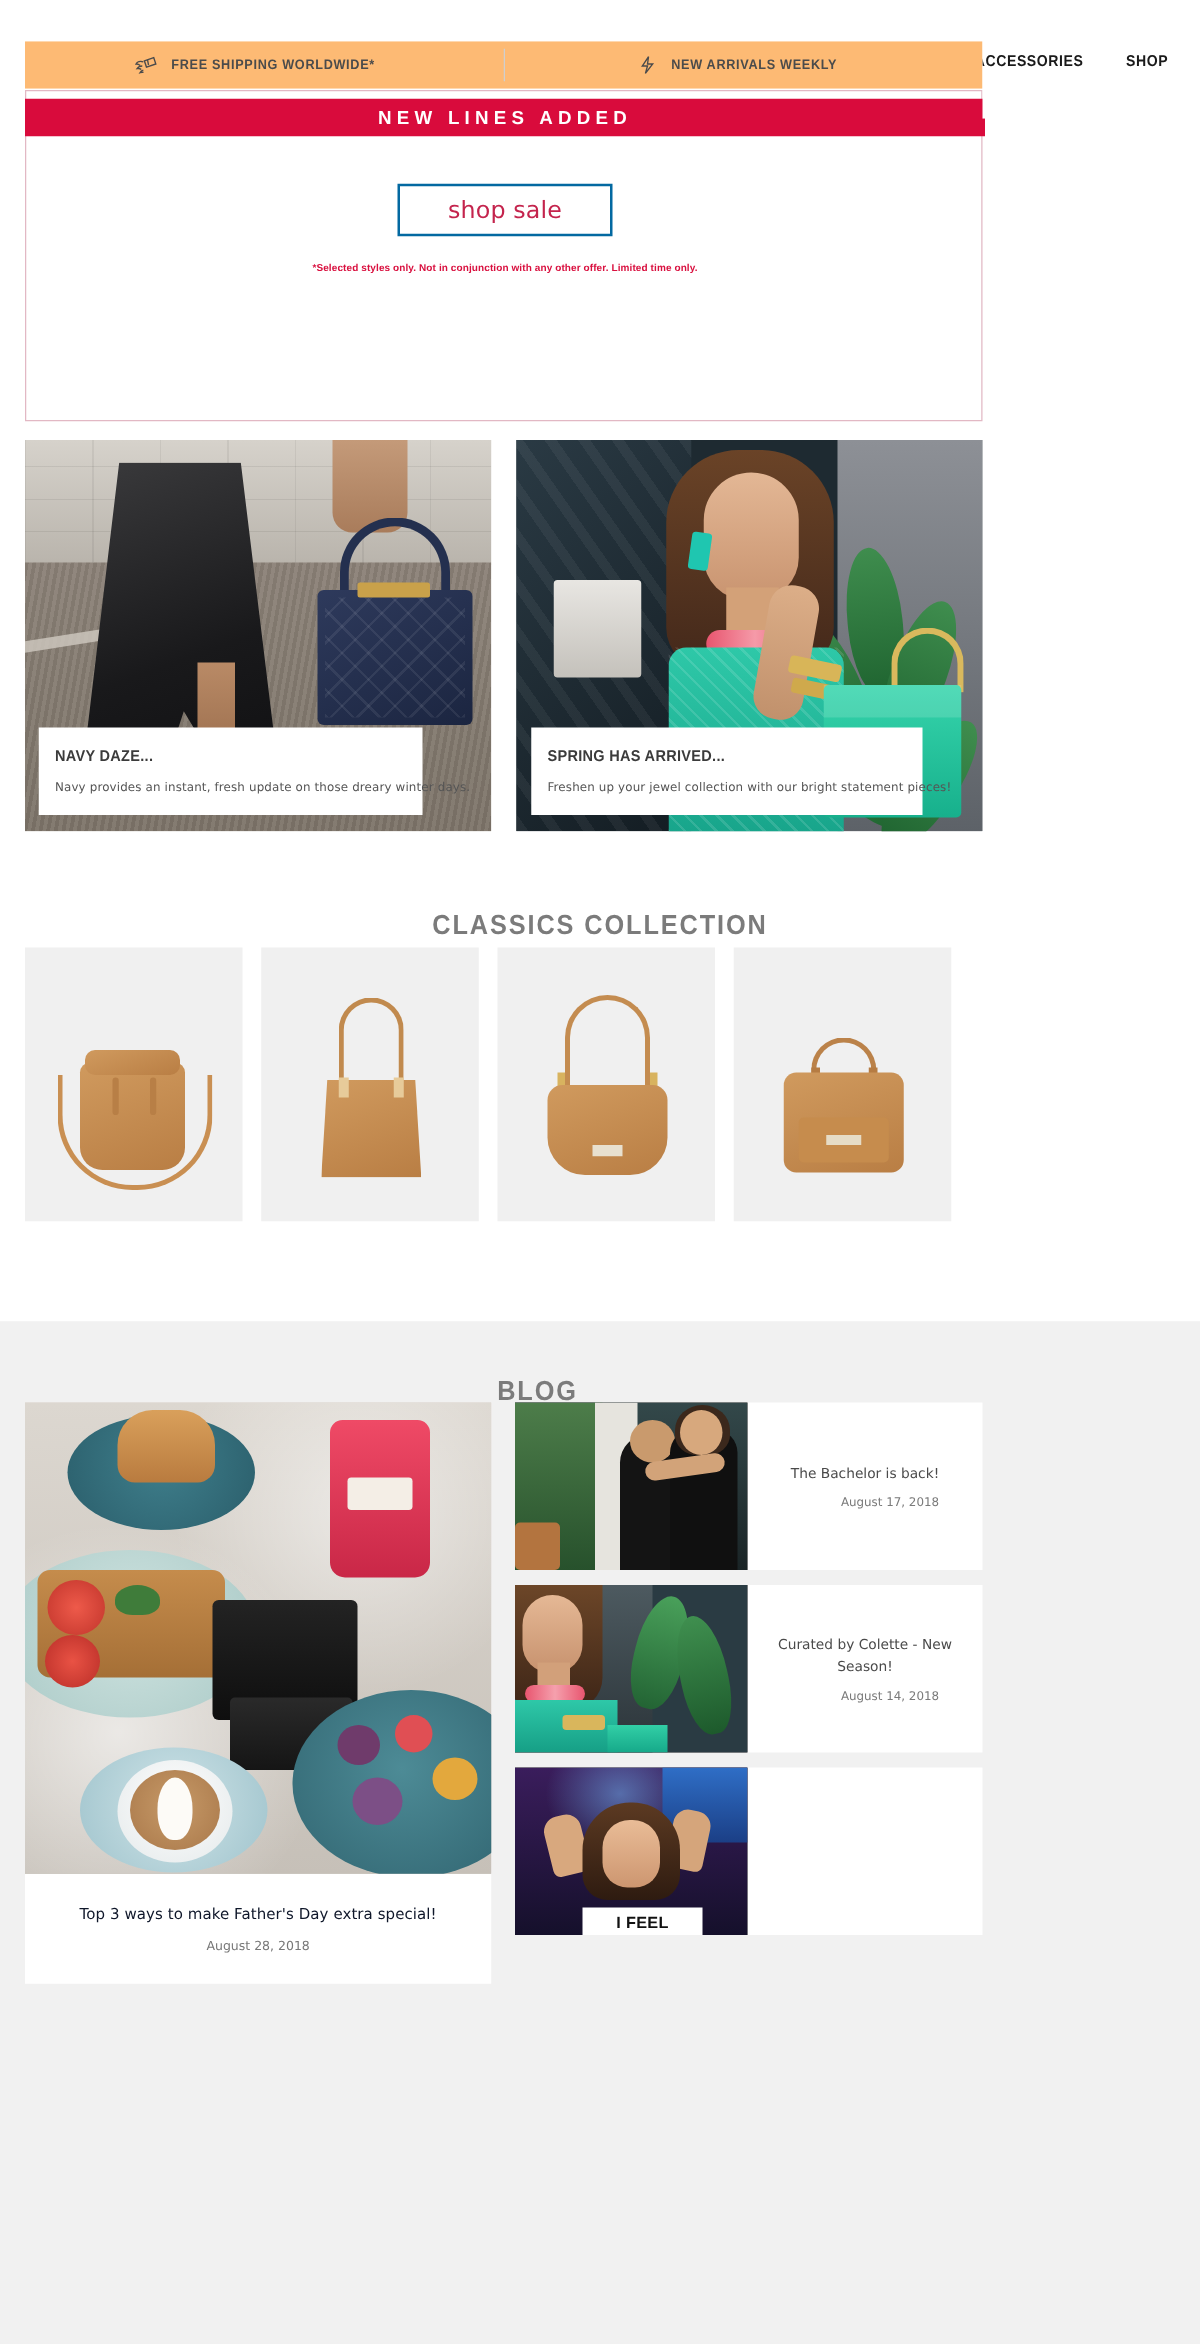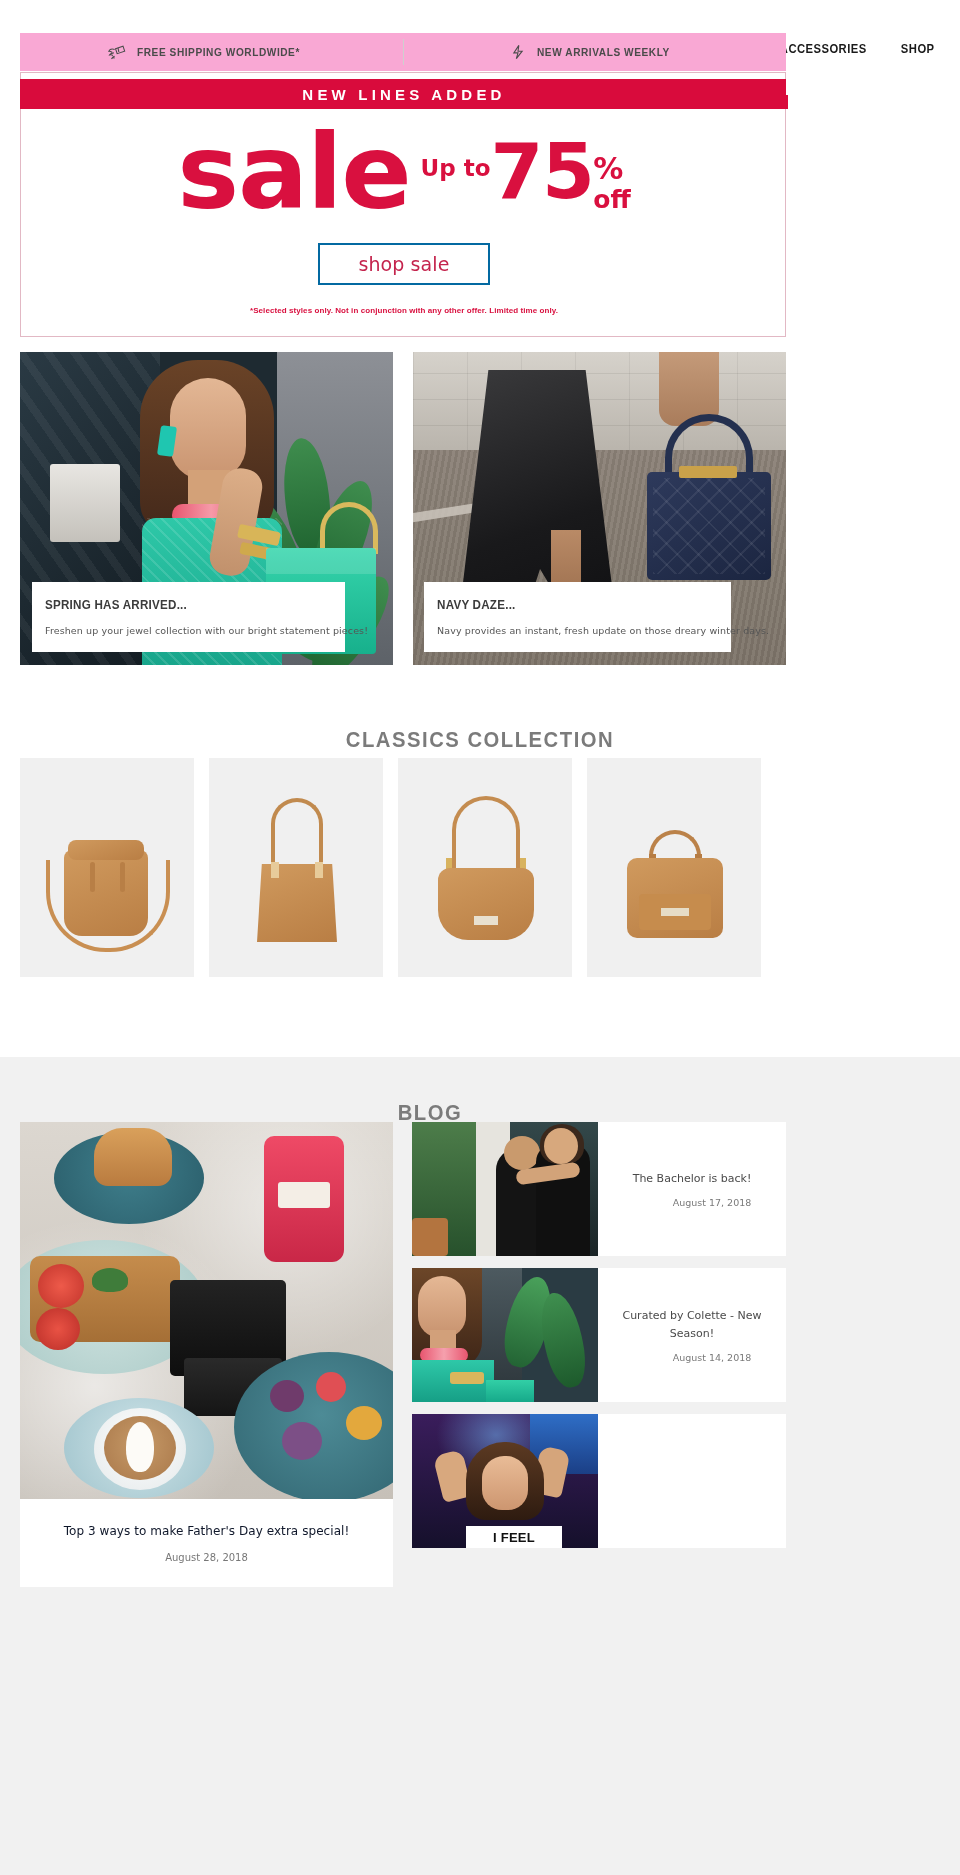--- a/index.html
+++ b/index.html
@@ -9,21 +9,21 @@
     font-family: "Liberation Sans", sans-serif;
     -webkit-font-smoothing: antialiased;
   }
   body { width: 960px; height: 1875px; position: relative; overflow: hidden; }
 
   
   .topbar {
     position: absolute;
     left: 20px; top: 33px;
     width: 766px; height: 38px;
-    background: #f9a8d4;
+    background: #fdba74;
     display: flex;
     align-items: center;
     z-index: 3;
   }
   .topbar-item {
     display: flex;
     align-items: center;
     gap: 9px;
     flex: 1;
     justify-content: center;
@@ -650,33 +650,20 @@
   }
 </style>
 </head>
 <body>
 
 <section class="hero">
   <div class="hero-strip">
     <span class="hero-strip-text">NEW LINES ADDED</span>
   </div>
   <div class="hero-center">
-    <div class="hero-wordmark">
-      <span class="hero-sale">sale</span>
-      <span class="hero-pct">
-        <span class="hero-upto-col">
-          <span class="hero-upto">Up to</span>
-        </span>
-        <span class="hero-num">75</span>
-        <span class="hero-sym">
-          <span class="hero-percent">%</span>
-          <span class="hero-off">off</span>
-        </span>
-      </span>
-    </div>
     <button class="hero-btn">
       <span class="hero-btn-label">shop sale</span>
     </button>
     <div class="hero-disclaimer">*Selected styles only. Not in conjunction with any other offer. Limited time only.</div>
   </div>
 </section>
 
 <header class="header" style="clip-path: polygon(786px 0, 960px 0, 960px 95px, 786px 95px);">
   <nav class="nav">
     <a class="nav-item" href="#">NEW</a>
@@ -704,20 +691,39 @@
     <span class="tb-icon">
       <svg viewBox="0 0 24 20" fill="none" stroke="currentColor" stroke-width="1.3">
         <path d="M13 2L7 11h5l-2 7 7-9h-5z"></path>
       </svg>
     </span>
     <span class="topbar-label">NEW ARRIVALS WEEKLY</span>
   </div>
 </div>
 
 <section class="tiles">
+  <article class="tile tile--left">
+    <div class="tile-img art-street">
+      <div class="wall"></div>
+        <div class="road"></div>
+        <div class="stripe"></div>
+      <div class="skirt"></div>
+        <div class="leg"></div>
+      <div class="boot1"></div>
+        <div class="boot2"></div>
+      <div class="arm"></div>
+        <div class="handle"></div>
+        <div class="bag"></div>
+    </div>
+    <div class="tile-caption">
+      <div class="tile-title">NAVY DAZE...</div>
+      <div class="tile-desc">Navy provides an instant, fresh update on those dreary winter days.</div>
+    </div>
+  </article>
+
   <article class="tile tile--right">
     <div class="tile-img art-model">
       <div class="panel"></div>
         <div class="grey"></div>
       <div class="pot"></div>
       <div class="leaves">
         <div class="leaf l1"></div>
           <div class="leaf l2"></div>
           <div class="leaf l3"></div>
         <div class="leaf l4"></div>
@@ -733,39 +739,20 @@
         <div class="cuff"></div>
         <div class="cuff2"></div>
       <div class="chain"></div>
         <div class="greenbag"></div>
     </div>
     <div class="tile-caption">
       <div class="tile-title">SPRING HAS ARRIVED...</div>
       <div class="tile-desc">Freshen up your jewel collection with our bright statement pieces!</div>
     </div>
   </article>
-
-  <article class="tile tile--left">
-    <div class="tile-img art-street">
-      <div class="wall"></div>
-        <div class="road"></div>
-        <div class="stripe"></div>
-      <div class="skirt"></div>
-        <div class="leg"></div>
-      <div class="boot1"></div>
-        <div class="boot2"></div>
-      <div class="arm"></div>
-        <div class="handle"></div>
-        <div class="bag"></div>
-    </div>
-    <div class="tile-caption">
-      <div class="tile-title">NAVY DAZE...</div>
-      <div class="tile-desc">Navy provides an instant, fresh update on those dreary winter days.</div>
-    </div>
-  </article>
 </section>
 
 <div class="classics-title-wrap">
   <h2 class="section-title">CLASSICS COLLECTION</h2>
 </div>
 <div class="product-row">
   <div class="product p1">
     <div class="strap"></div>
     <div class="bag-base body"></div>
     <div class="bag-base top"></div>

